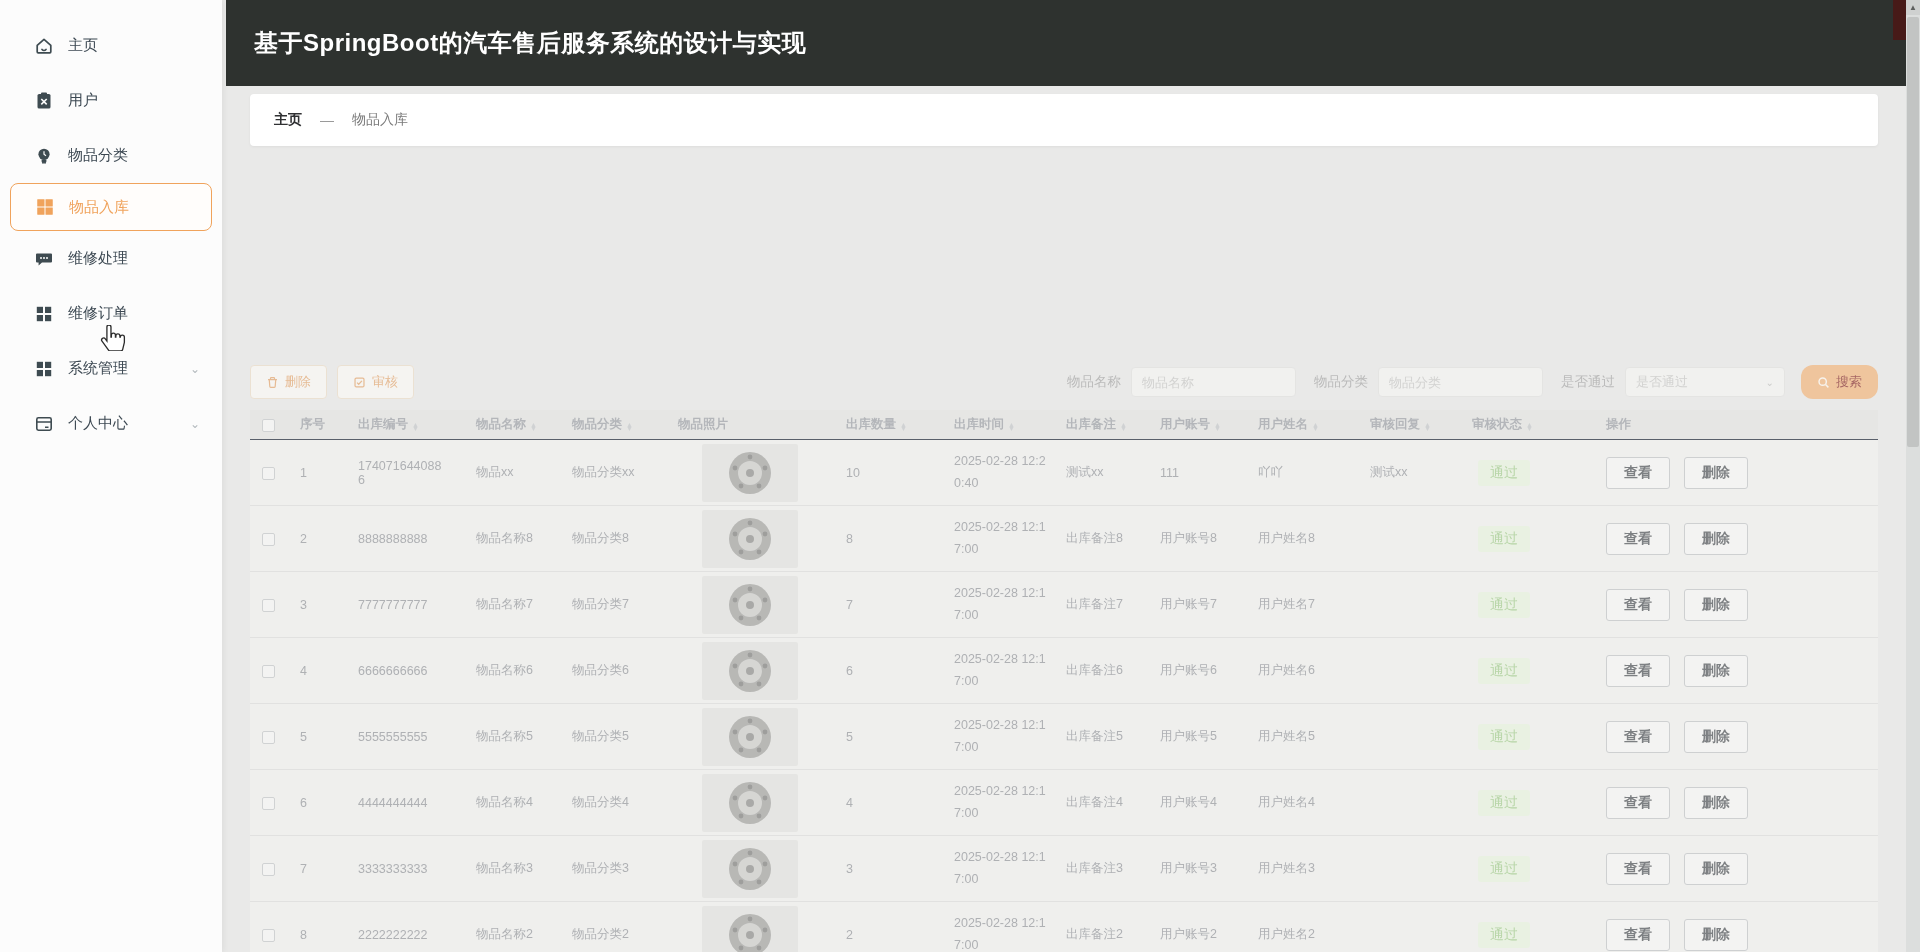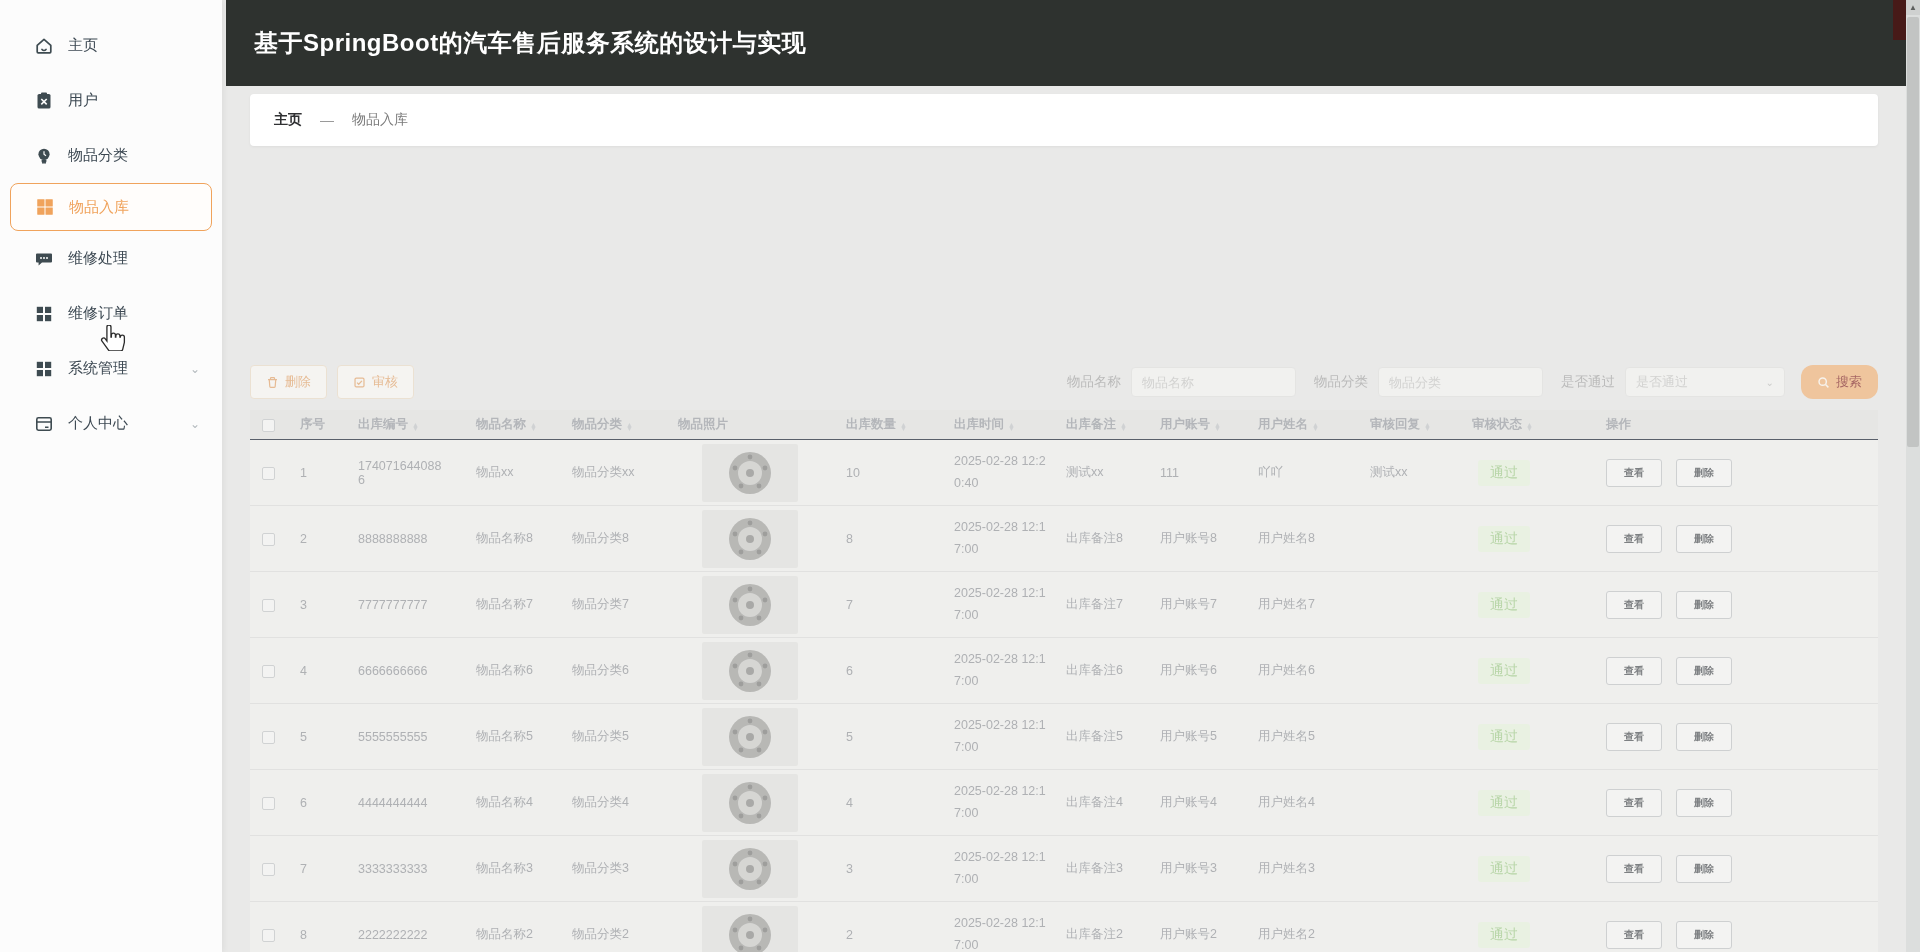--- a/index.html
+++ b/index.html
@@ -85,21 +85,21 @@
   .col-status { width:102px; flex:0 0 102px; }
   .col-actions { width:316px; flex:1; padding-left:44px; display:flex; gap:14px; }
   .checkbox { display:inline-block; width:13px; height:13px; border:1px solid #c3c6c9; border-radius:2px;
               background:#f8f8f7; cursor:pointer; vertical-align:middle; }
   .sort-caret { display:inline-flex; flex-direction:column; margin-left:4px; line-height:4px; font-size:7px;
                 color:#c2c5c9; vertical-align:1px; }
   .photo { width:96px; height:58px; border-radius:2px; overflow:hidden; }
   .photo svg { display:block; }
   .badge { display:inline-block; background:#e9f5e0; color:#9ecb87; font-size:14px; padding:4px 12px;
            border-radius:3px; margin-left:6px; }
-  .btn-sm { background:#f8f8f7; border:1px solid #bfc2c6; border-radius:3px; color:#45494f; font-size:10px;
+  .btn-sm { background:#f8f8f7; border:1px solid #bfc2c6; border-radius:3px; color:#45494f; font-size:14px;
             font-weight:bold; padding:6px 17px; cursor:pointer; font-family:inherit; }
 </style>
 </head>
 <body>
 
 <div class="sidebar">
   <div id="sidebar-menu">
       <div class="side-item">
     <span class="s-icon">
           <svg viewBox="0 0 20 20" fill="none" stroke="#3e4b51" stroke-width="1.7">

